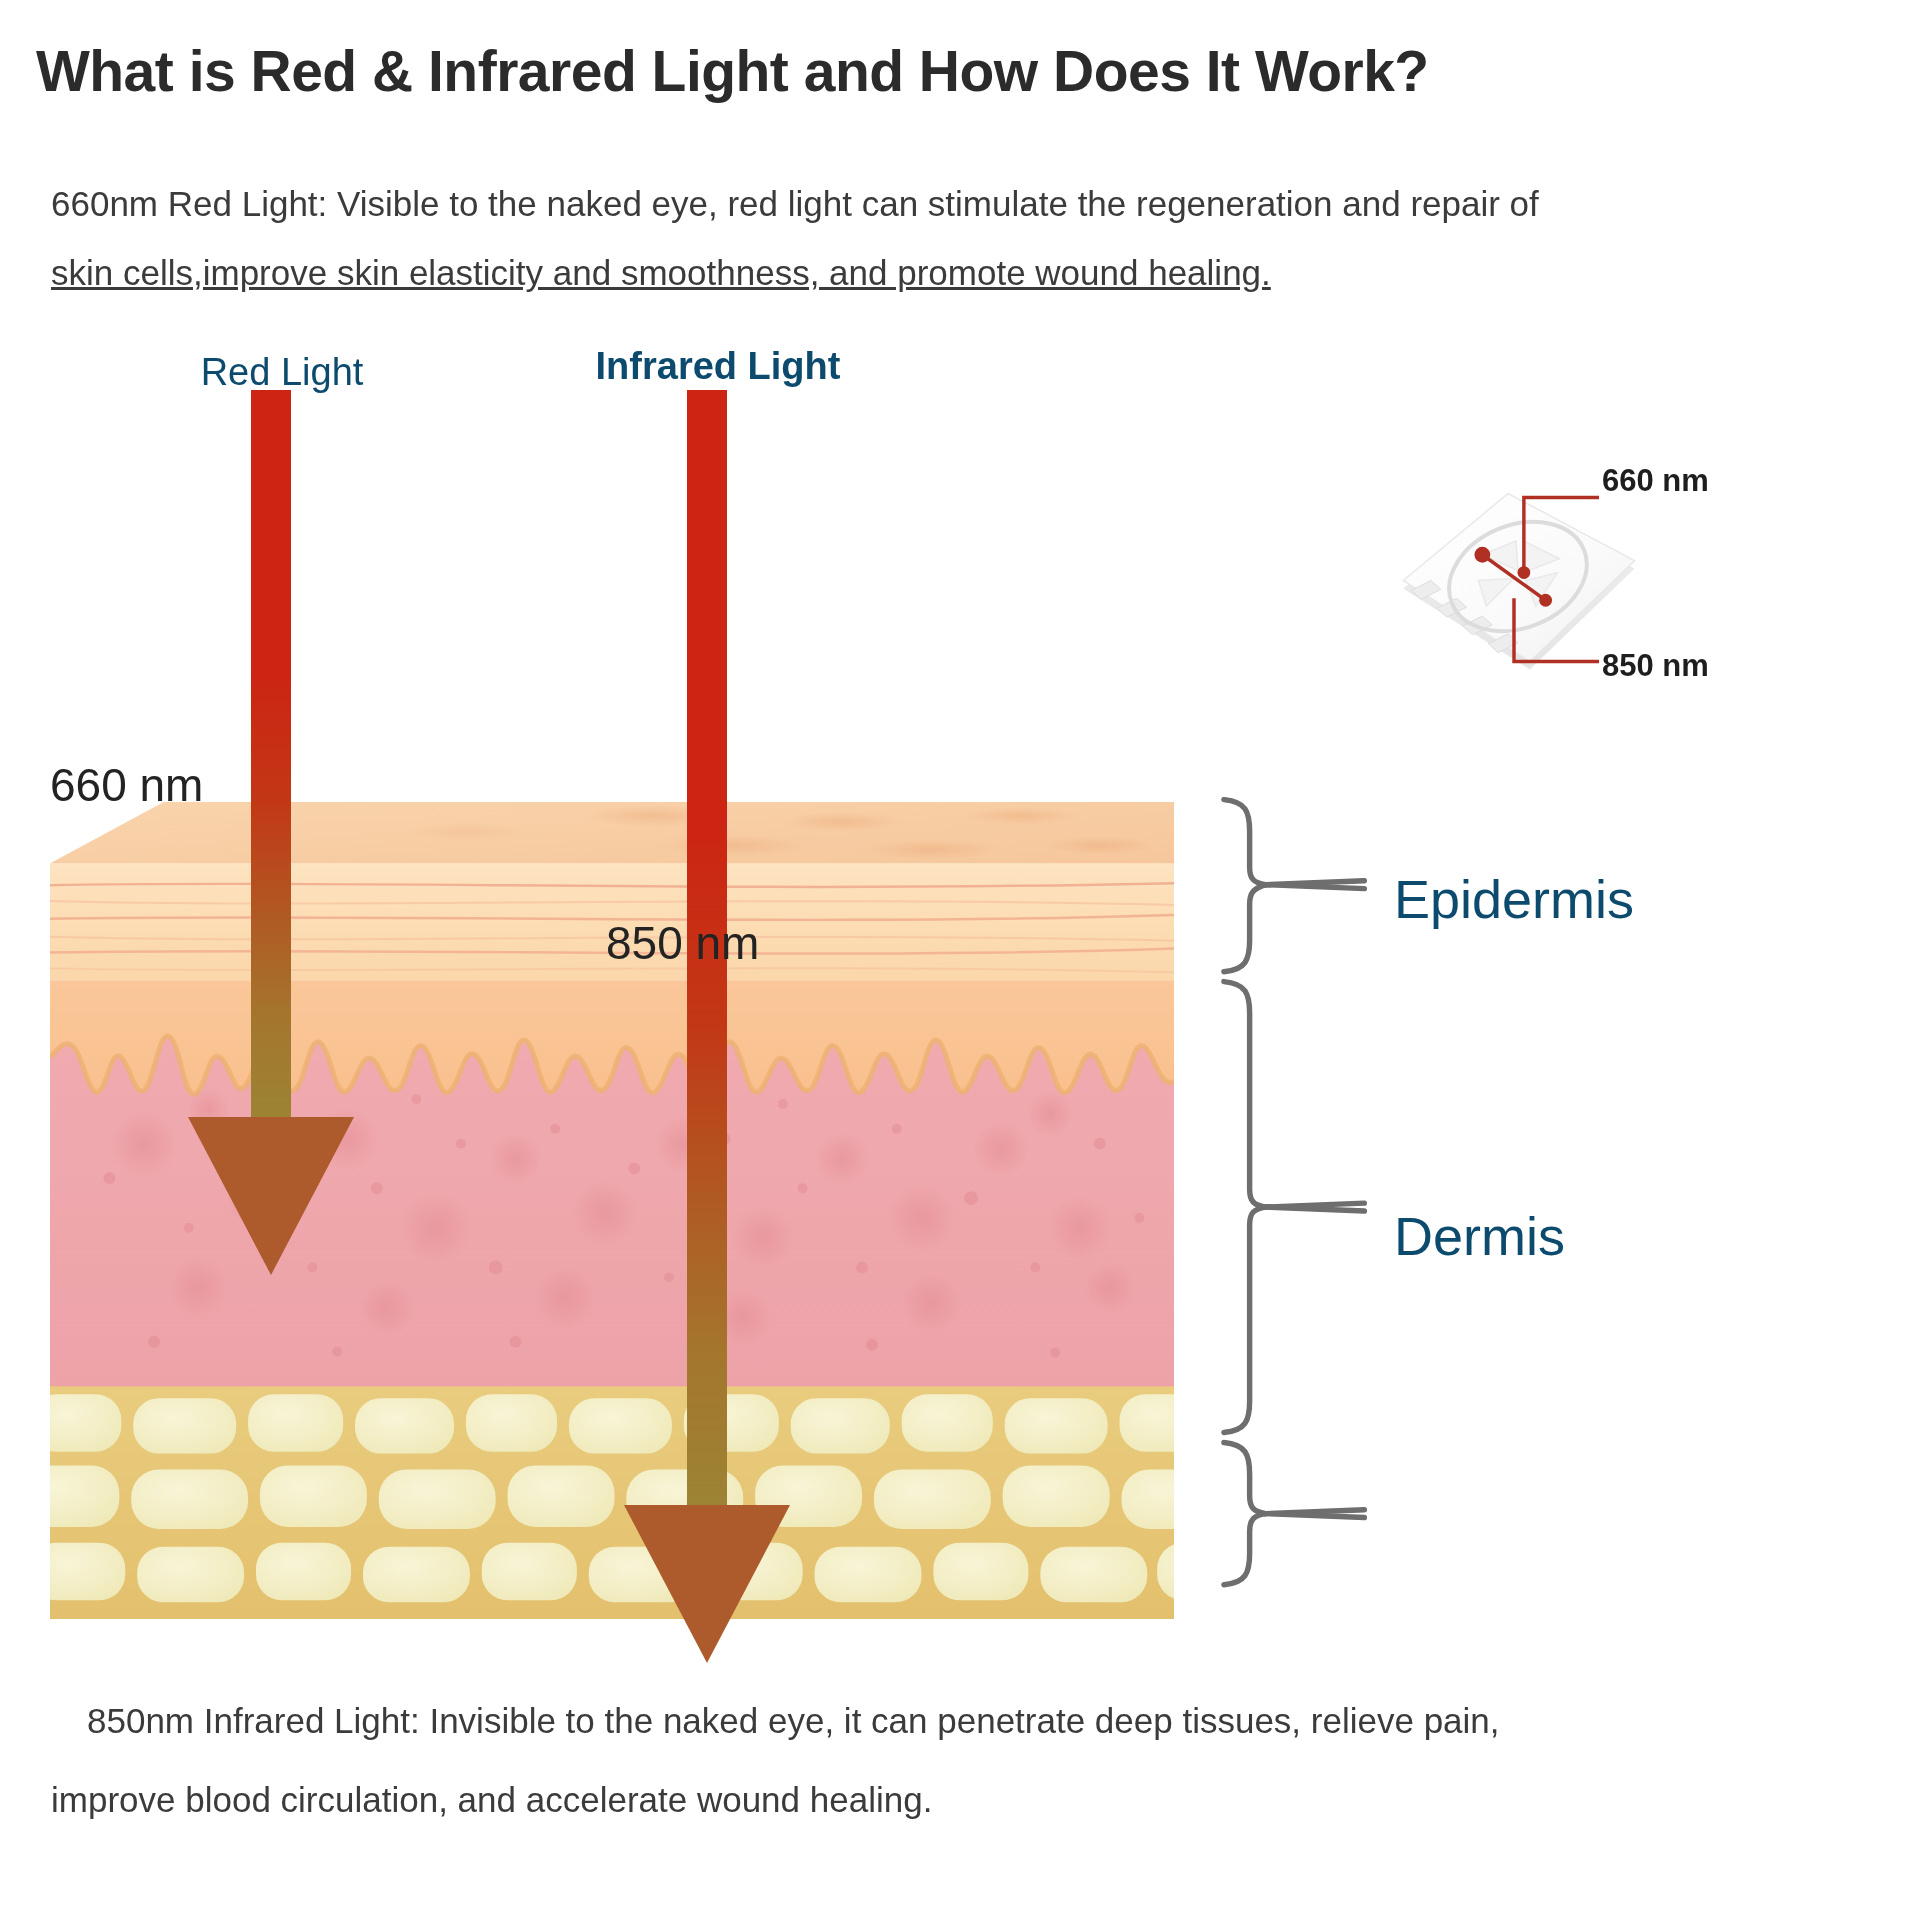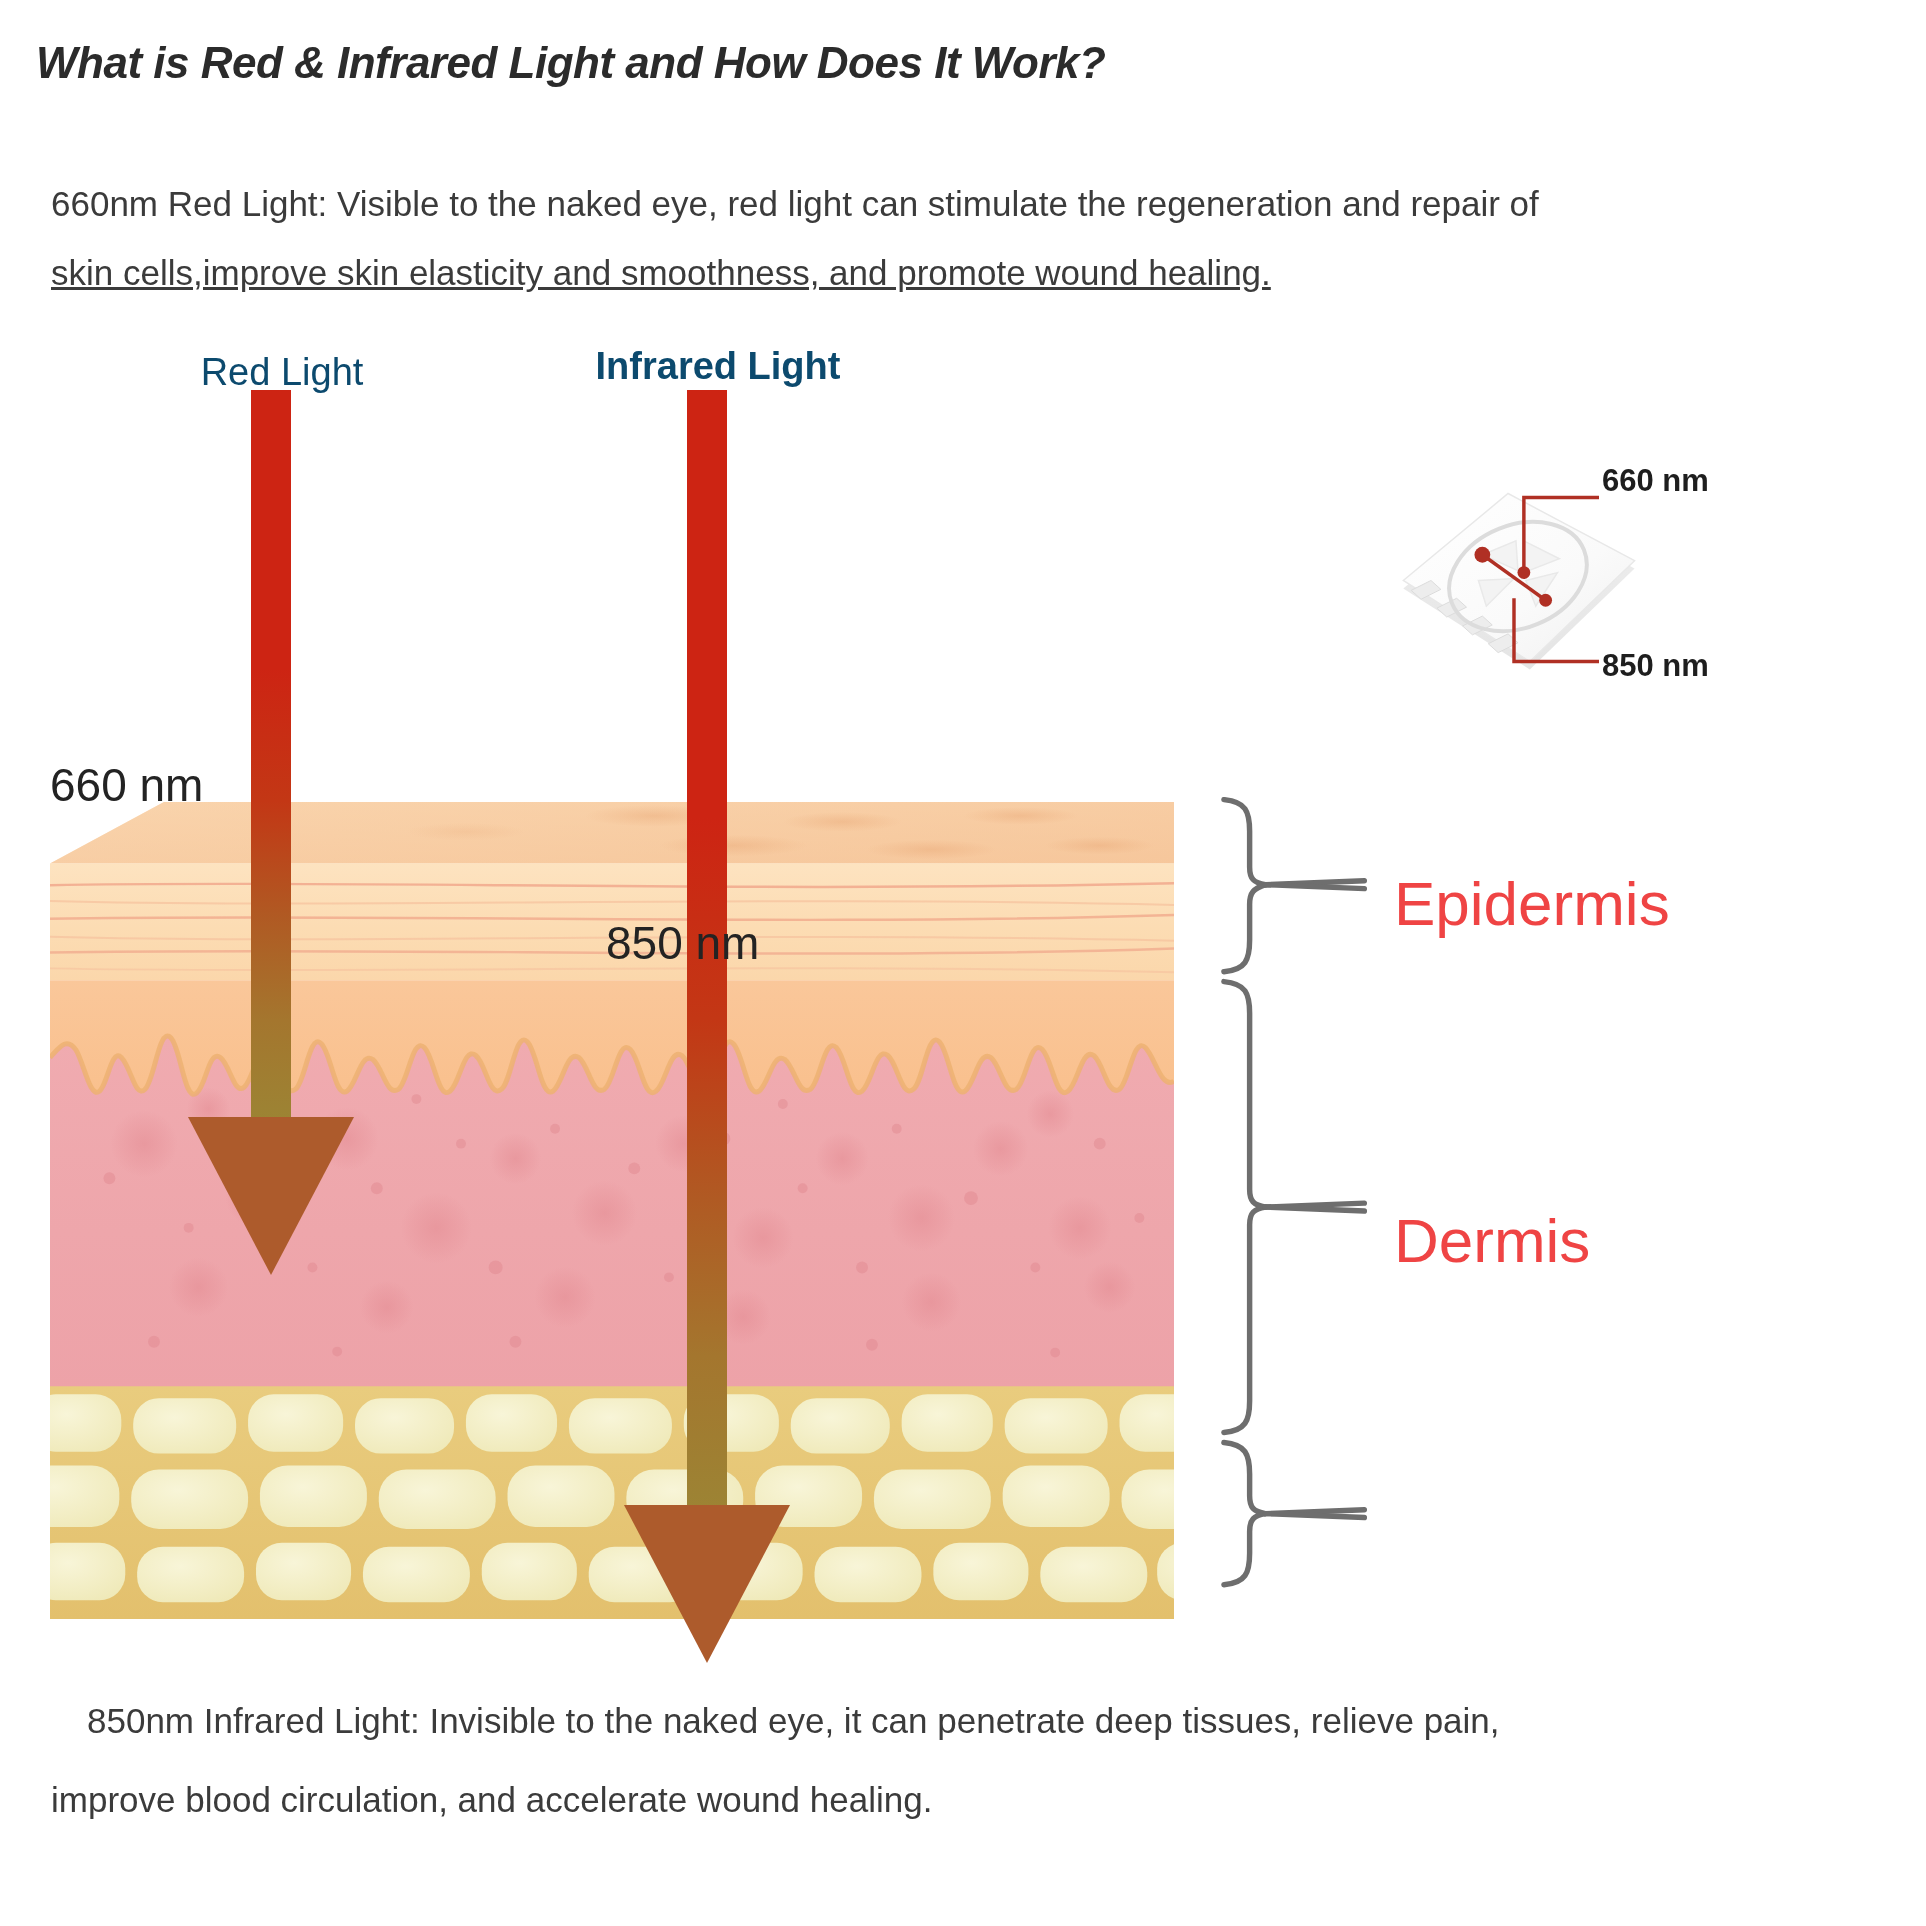--- a/index.html
+++ b/index.html
@@ -7,22 +7,22 @@
     width: 1927px; height: 1927px;
     background: #ffffff;
     font-family: "Liberation Sans", sans-serif;
     overflow: hidden;
   }
   #page { position: relative; width: 1927px; height: 1927px; background:#fff; }
 
   
   #title {
     position: absolute; left: 36px; top: 38px;
-    font-size: 44px; font-weight: bold; color: #2b2b2b;
-    letter-spacing: -0.5px; white-space: nowrap; font-style: italic;
+    font-size: 57px; font-weight: bold; color: #2b2b2b;
+    letter-spacing: -0.5px; white-space: nowrap;
   }
   .intro-line {
     position: absolute; left: 51px;
     font-size: 35px; color: #3b3b3b; white-space: nowrap;
   }
   #intro1 { top: 184px; text-align: right; }
   #intro2 { top: 253px; text-decoration: underline; }
 
   .outro-line {
     position: absolute; left: 51px;
@@ -79,21 +79,21 @@
   .led-cal-label {
     position: absolute; font-size: 31px; font-weight: bold; color: #1e1e1e;
     white-space: nowrap;
   }
   #led-660 { left: 1602px; top: 463px; }
   #led-850 { left: 1602px; top: 648px; }
 
   
   #braces { position: absolute; left: 1216px; top: 797px; width: 178px; height: 832px; }
   .layer-label {
-    position: absolute; color: #ef4444; font-size: 62px;
+    position: absolute; color: #0c4a6e; font-size: 54px;
     line-height: 1.05; white-space: nowrap;
   }
   #lab-epi { left: 1394px; top: 871px; }
   #lab-der { left: 1394px; top: 1208px; }
   #lab-sub { left: 1394px; top: 1445px; }
 </style>
 </head>
 <body>
 
 <div id="page">

